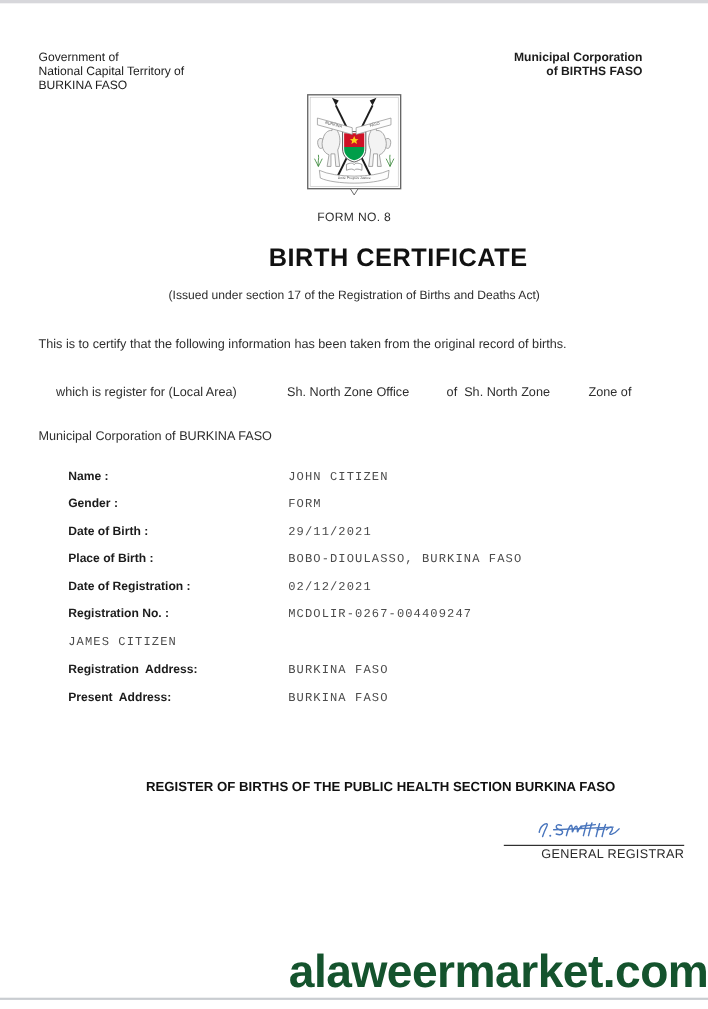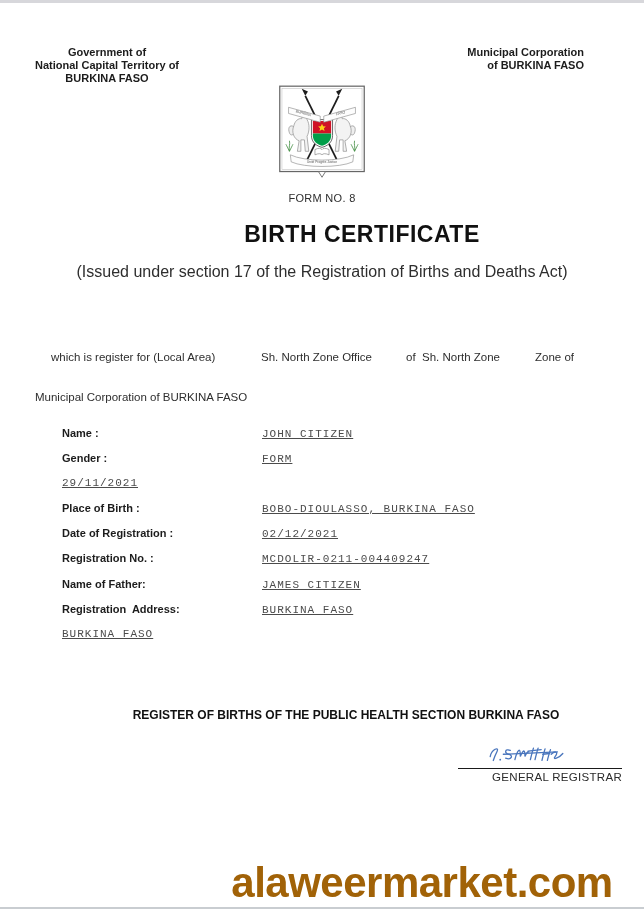--- a/index.html
+++ b/index.html
@@ -1,75 +1,75 @@
 <!DOCTYPE html>
 <html><head>
 <meta charset="utf-8">
 <style>
   html,body{margin:0;padding:0;background:#fff;}
   .page{position:relative;width:644px;height:917px;background:#ffffff;overflow:hidden;
         font-family:"Liberation Sans",sans-serif;color:#222;}
   .topline{position:absolute;left:0;top:0;width:644px;height:3px;background:#d7d7db;}
   .bottomline{position:absolute;left:0;top:907px;width:644px;height:2px;background:#c9cdd1;}
 
-  .hdr-left{position:absolute;left:35px;top:46px;font-size:11px;font-weight:bold;
-            line-height:13px;color:#1c1c1c;white-space:pre;text-align:center;}
+  .hdr-left{position:absolute;left:35px;top:46px;font-size:11px;font-weight:normal;
+            line-height:13px;color:#1c1c1c;white-space:pre;}
   .hdr-right{position:absolute;right:60px;top:46px;font-size:11px;font-weight:bold;
              line-height:13px;color:#1c1c1c;text-align:right;white-space:pre;}
 
   .emblem{position:absolute;left:278px;top:84px;width:88px;height:95px;}
 
   .form-no{position:absolute;left:0;top:192px;width:644px;text-align:center;
            font-size:11px;color:#2e2e2e;letter-spacing:.3px;}
   .title{position:absolute;left:0;top:221px;width:644px;text-align:center;
          font-size:23px;font-weight:bold;color:#111;letter-spacing:.5px;padding-left:40px;}
   .subtitle{position:absolute;left:0;top:263px;width:644px;text-align:center;
-            font-size:16px;color:#2e2e2e;}
+            font-size:11px;color:#2e2e2e;}
 
   .certify{position:absolute;left:35px;top:307px;font-size:11.5px;color:#2e2e2e;}
 
   .register-line{position:absolute;left:16px;top:351px;width:644px;height:16px;font-size:11.5px;color:#2e2e2e;}
   .register-line .p1{position:absolute;left:35px;white-space:pre;}
   .register-line .p2{position:absolute;left:245px;white-space:pre;}
   .register-line .p3{position:absolute;left:390px;white-space:pre;}
   .register-line .p4{position:absolute;left:519px;white-space:pre;}
 
   .corporation{position:absolute;left:35px;top:391px;font-size:11.5px;color:#2e2e2e;}
 
   .fields{position:absolute;left:35px;top:427px;width:574px;margin-left:27px;}
   .field-row{display:flex;align-items:baseline;height:25.1px;}
   .field-label{width:200px;flex:0 0 200px;font-size:11px;font-weight:bold;color:#1c1c1c;white-space:pre;}
   .field-value{font-family:"Liberation Mono","DejaVu Sans Mono",monospace;font-size:11px;
-               letter-spacing:1px;color:#4b4b4b;white-space:pre;text-decoration:underline;}
+               letter-spacing:1px;color:#4b4b4b;white-space:pre;}
 
   .register-footer{position:absolute;left:0;top:708px;width:644px;text-align:center;
                    font-size:12px;font-weight:bold;color:#111;margin-left:24px;}
 
   .sig-block{position:absolute;left:458px;top:742px;width:164px;}
   .sig-svg{position:absolute;left:26px;top:2px;width:85px;height:19px;}
   .sig-line{position:absolute;left:0;top:26px;width:164px;height:1px;background:#1a1a1a;}
   .sig-title{position:absolute;left:0;top:29px;width:164px;text-align:right;
              font-size:11.5px;color:#2a2a2a;letter-spacing:.3px;white-space:pre;}
 
-  .watermark{position:absolute;left:200px;top:862px;width:444px;text-align:center;
-             font-size:42px;font-weight:bold;color:#a16207;letter-spacing:-.5px;line-height:1;}
+  .watermark{position:absolute;left:200px;top:862px;width:444px;text-align:right;
+             font-size:42px;font-weight:bold;color:#14532d;letter-spacing:-.5px;line-height:1;}
 </style>
 </head>
 <body>
 
 <div class="page">
 
   <div class="topline"></div>
 
   <div class="hdr-left"><span>Government of</span>
 <span>National Capital Territory of</span>
 <span>BURKINA FASO</span></div>
 
   <div class="hdr-right"><span>Municipal Corporation</span>
-<span>of BURKINA FASO</span></div>
+<span>of BIRTHS FASO</span></div>
 
   <svg class="emblem" viewBox="0 0 100 107" xmlns="http://www.w3.org/2000/svg">
     <rect x="2" y="2" width="96" height="97" fill="#ffffff" stroke="#666" stroke-width="1.4"></rect>
     <rect x="4.5" y="4.5" width="91" height="92" fill="none" stroke="#bbb" stroke-width="0.6"></rect>
     <path d="M46,99 L50,105.5 L54,99 Z" fill="#fff" stroke="#666" stroke-width="1"></path>
 
     <g stroke="#1d1d1d" stroke-width="2">
       <line x1="31" y1="13" x2="69" y2="90"></line>
       <line x1="69" y1="13" x2="31" y2="90"></line>
     </g>
@@ -110,63 +110,65 @@
     <g>
       <path d="M14,80 C30,88 70,88 86,80 L85,88 C70,95 30,95 15,88 Z" fill="#fdfdfd" stroke="#888" stroke-width="0.7"></path>
       <text x="50" y="89.5" font-size="3.6" fill="#555" text-anchor="middle">Unité Progrès Justice</text>
     </g>
   </svg>
 
   <div class="form-no">FORM NO. 8</div>
   <div class="title">BIRTH CERTIFICATE</div>
   <div class="subtitle">(Issued under section 17 of the Registration of Births and Deaths Act)</div>
 
+  <div class="certify">This is to certify that the following information has been taken from the original record of births.</div>
 
   <div class="register-line">
     <span class="p1">which is register for (Local Area)</span>
     <span class="p2">Sh. North Zone Office</span>
     <span class="p3">of  Sh. North Zone</span>
     <span class="p4">Zone of</span>
   </div>
 
   <div class="corporation">Municipal Corporation of BURKINA FASO</div>
 
   <div class="fields">
     <div class="field-row">
       <span class="field-label">Name :</span>
       <span class="field-value">JOHN CITIZEN</span>
     </div>
     <div class="field-row">
       <span class="field-label">Gender :</span>
       <span class="field-value">FORM</span>
     </div>
     <div class="field-row">
+      <span class="field-label">Date of Birth :</span>
       <span class="field-value">29/11/2021</span>
     </div>
     <div class="field-row">
       <span class="field-label">Place of Birth :</span>
       <span class="field-value">BOBO-DIOULASSO, BURKINA FASO</span>
     </div>
     <div class="field-row">
       <span class="field-label">Date of Registration :</span>
       <span class="field-value">02/12/2021</span>
     </div>
     <div class="field-row">
       <span class="field-label">Registration No. :</span>
-      <span class="field-value">MCDOLIR-0211-004409247</span>
+      <span class="field-value">MCDOLIR-0267-004409247</span>
     </div>
     <div class="field-row">
-      <span class="field-label">Name of Father:</span>
       <span class="field-value">JAMES CITIZEN</span>
     </div>
     <div class="field-row">
       <span class="field-label">Registration  Address:</span>
       <span class="field-value">BURKINA FASO</span>
     </div>
     <div class="field-row">
+      <span class="field-label">Present  Address:</span>
       <span class="field-value">BURKINA FASO</span>
     </div>
   </div>
 
   <div class="register-footer">REGISTER OF BIRTHS OF THE PUBLIC HEALTH SECTION BURKINA FASO</div>
 
   <div class="sig-block">
     <svg class="sig-svg" viewBox="0 0 110 24" xmlns="http://www.w3.org/2000/svg">
       <g fill="none" stroke="#4a76bd" stroke-width="1.7" stroke-linecap="round">
         <path d="M8,16 C10,6 20,3 17,9 C15,13 13,18 12,21"></path>

